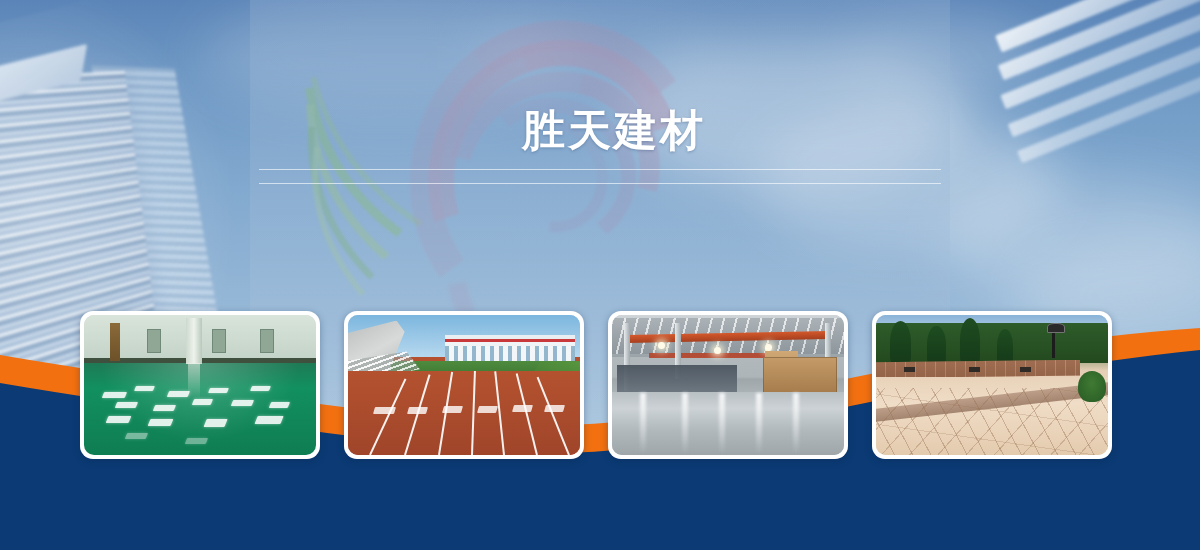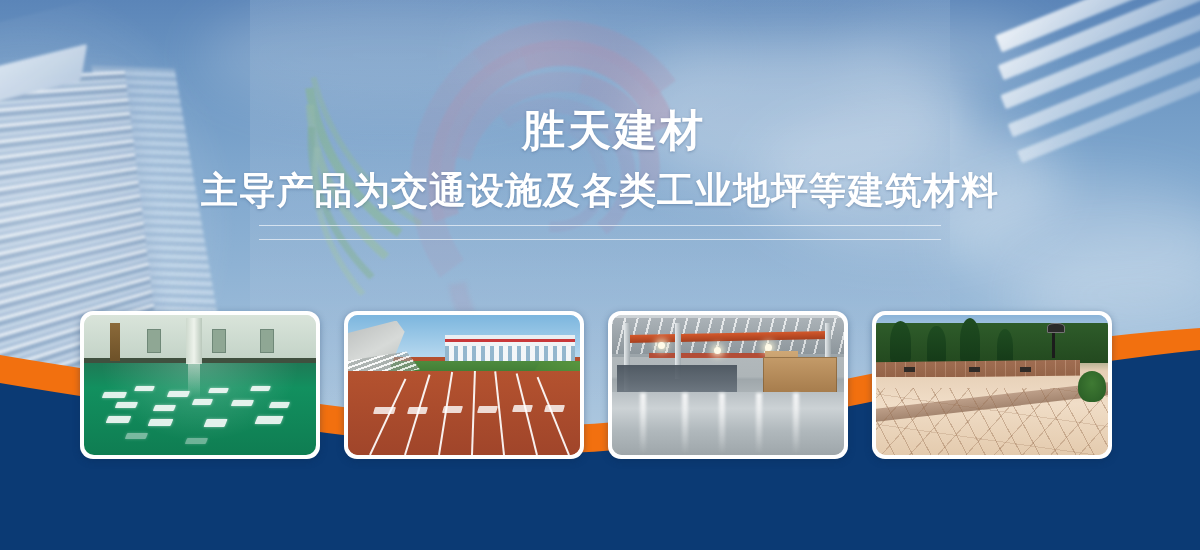--- a/index.html
+++ b/index.html
@@ -443,21 +443,20 @@
     <div class="ring r2"></div>
     <div class="ring r3"></div>
     <div class="ring r4"></div>
     <div class="spiral-tail"></div>
   </div>
 
   <div class="haze"></div>
 
   <div class="textblock">
     <div class="title">胜天建材</div>
-    <div class="headline">主导产品为交通设施及各类工业地坪等建筑材料</div>
     <div class="rule"></div>
     <div class="rule"></div>
   </div>
 
   <svg class="wave" viewBox="0 0 1200 250" preserveAspectRatio="none">
     <path fill="#f2700f" d="M0,55 C140,78 330,108 470,122 C560,131 660,122 760,98 C880,70 1030,40 1200,28 L1200,60 C1030,72 880,102 760,130 C660,154 560,163 470,154 C330,140 140,110 0,87 Z"></path>
     <path fill="#0b3a74" d="M0,83 C140,106 330,136 470,150 C560,159 660,150 760,126 C880,98 1030,68 1200,50 L1200,250 L0,250 Z"></path>
   </svg>
 
   <div class="thumbs">

